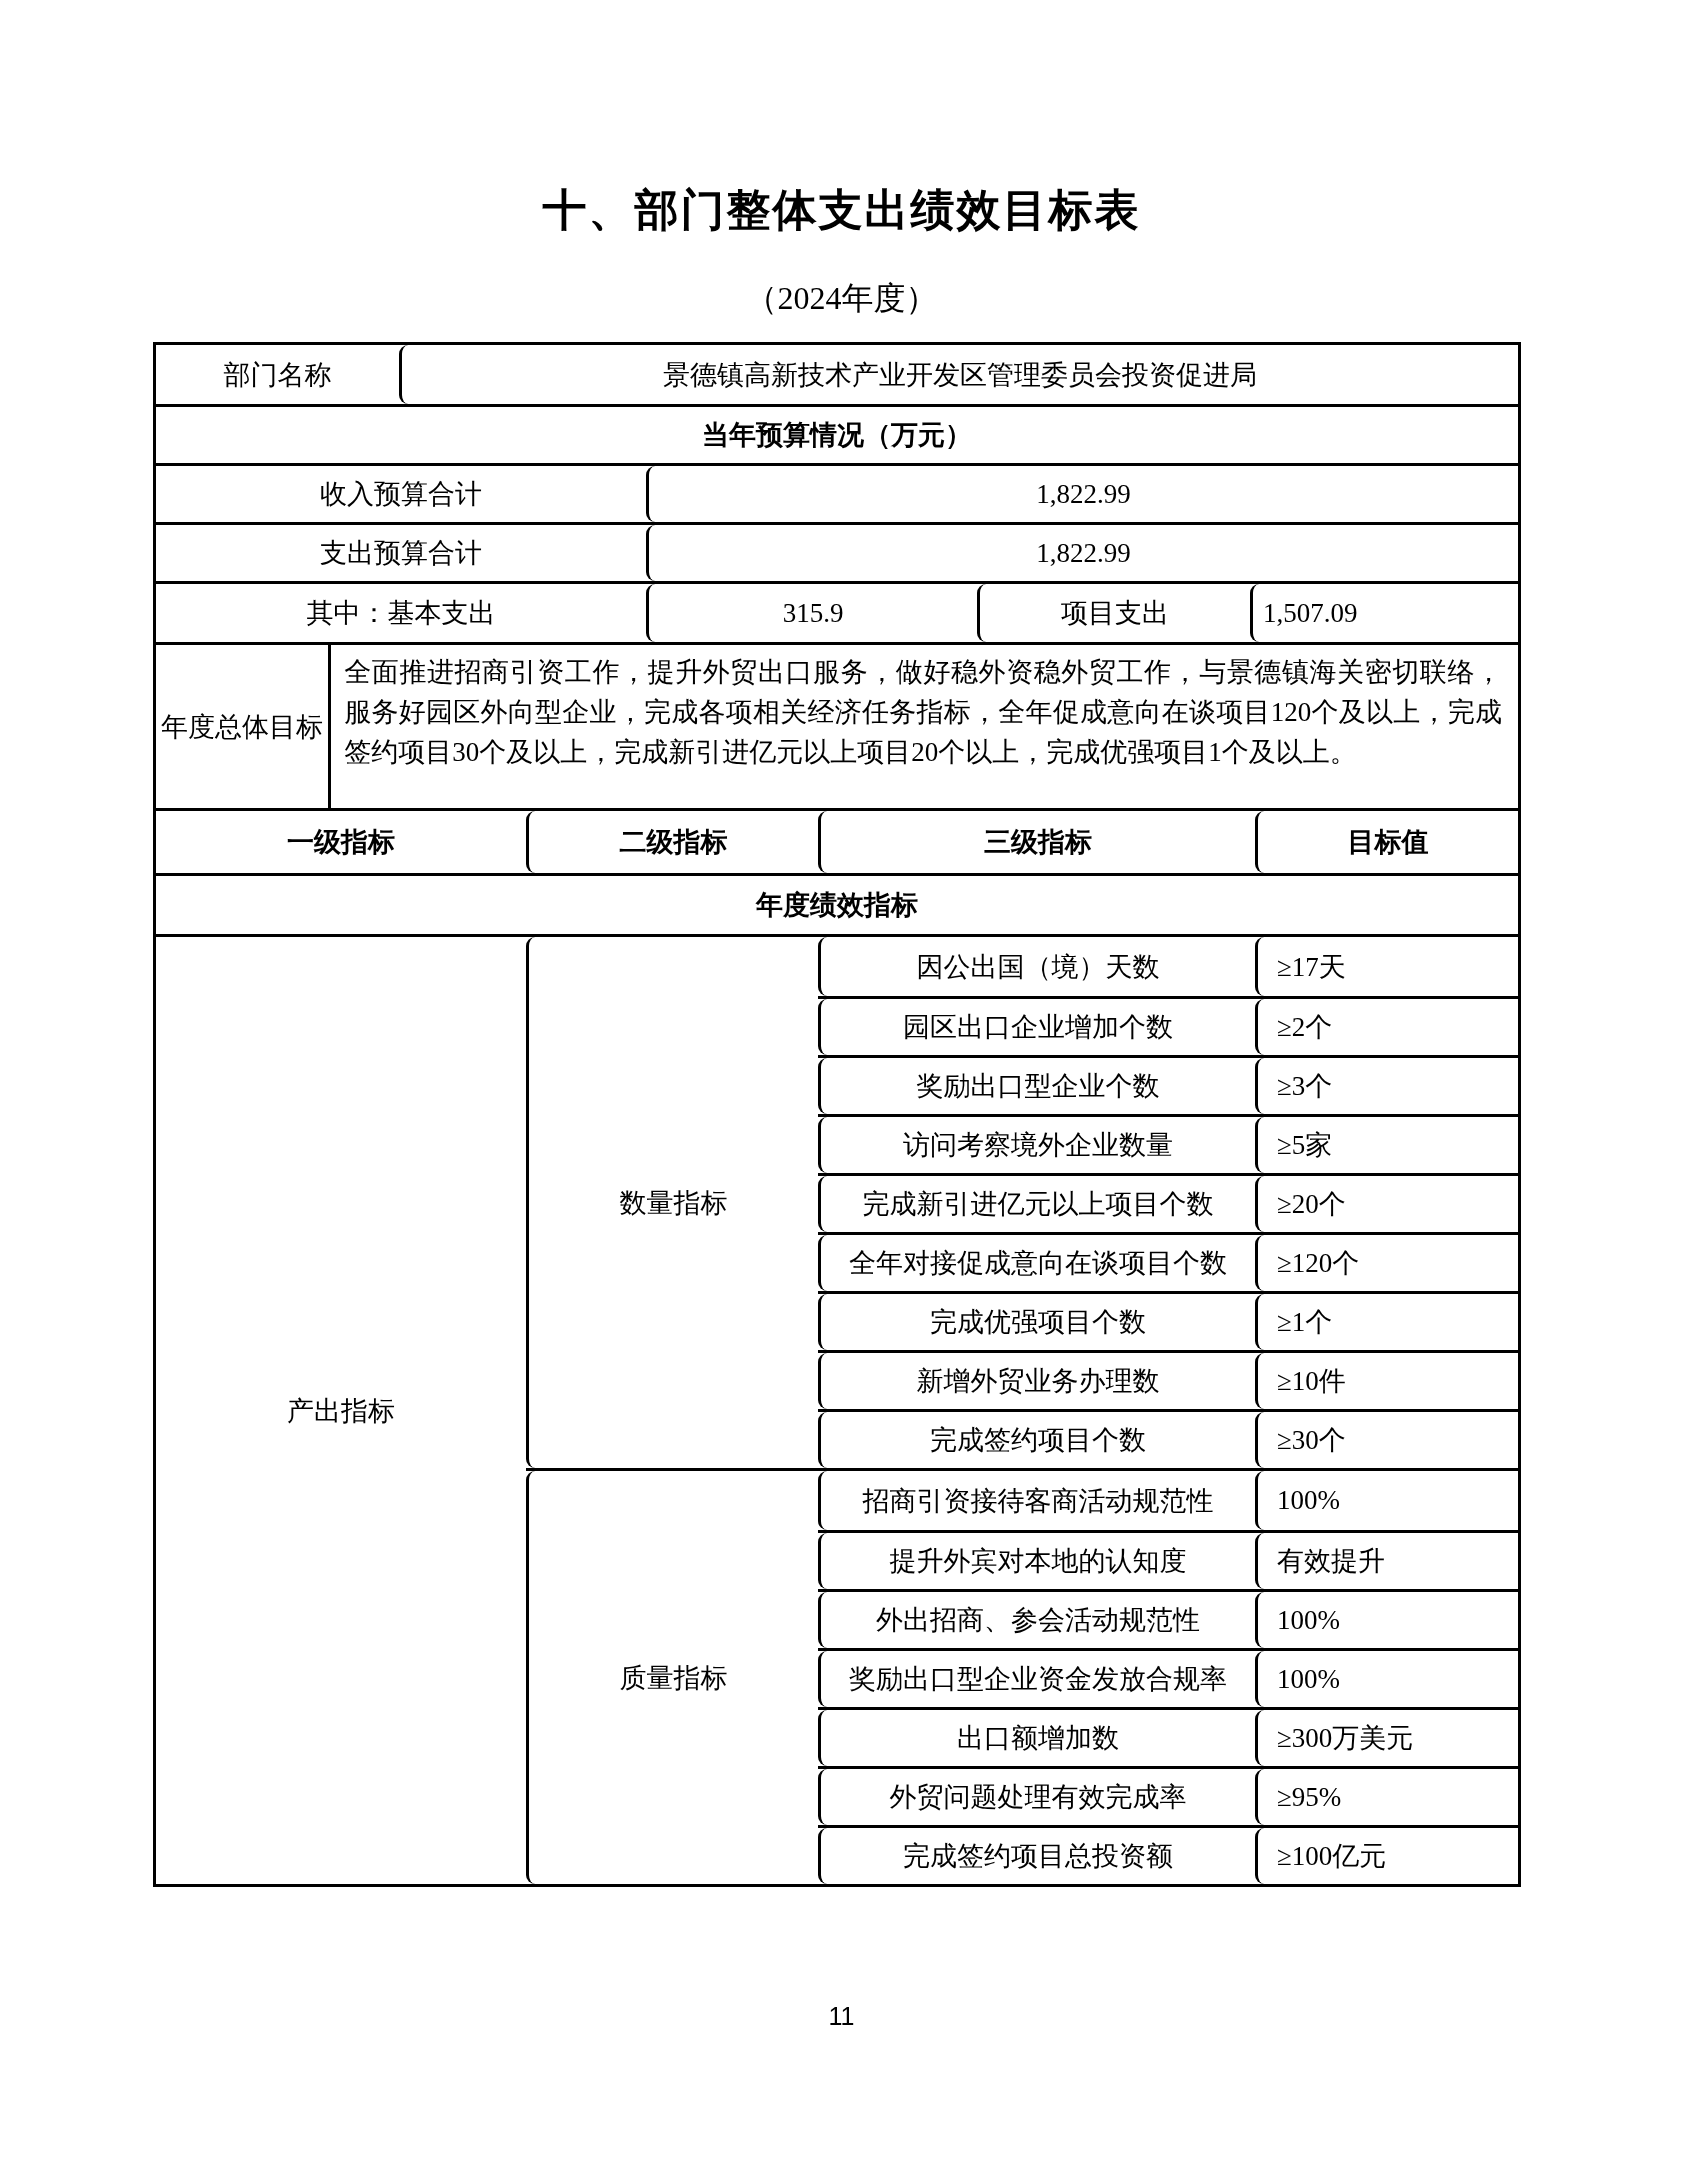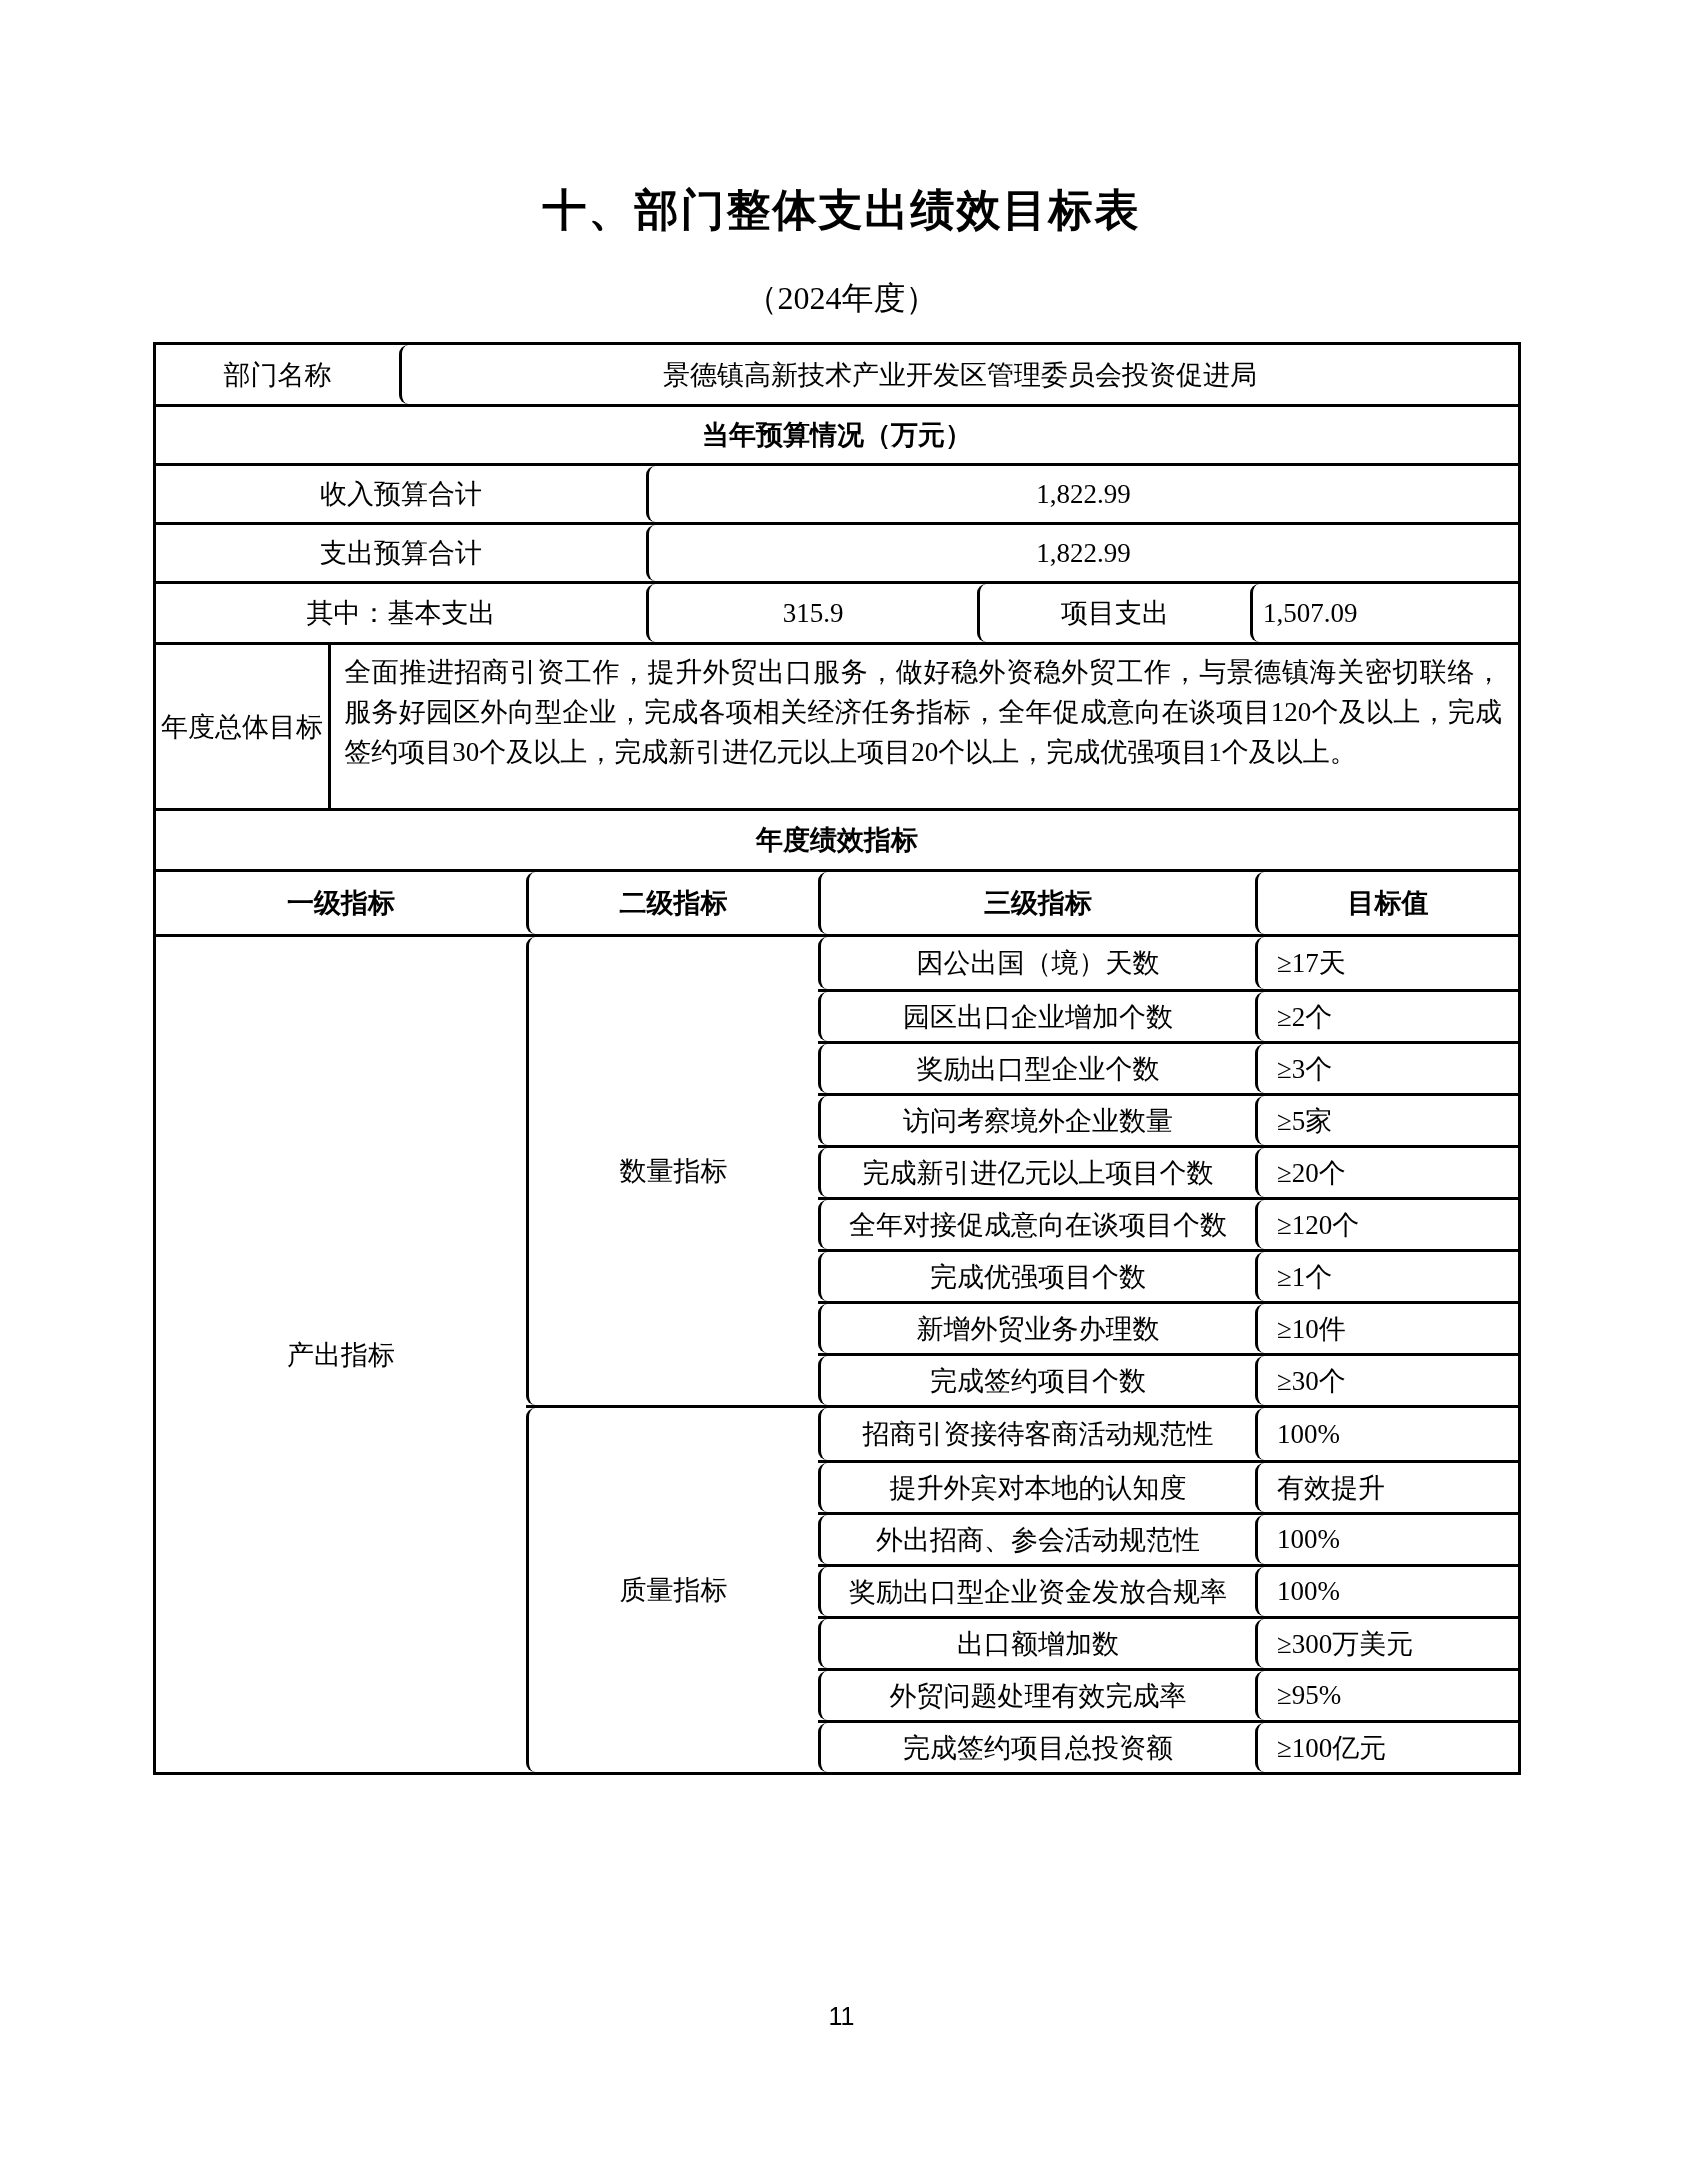--- a/index.html
+++ b/index.html
@@ -43,21 +43,21 @@
     padding:7px 16px 0 13px;text-align:justify;line-height:40px;font-size:27px;
   }
   
   .ind-section{display:flex;box-sizing:border-box;}
   .l1-cell{width:370px;}
   .ind-right{flex:1 1 auto;display:flex;flex-direction:column;min-width:0;}
   .ind-group{display:flex;box-sizing:border-box;align-items:stretch;}
   .ind-group.bt{border-top:3px solid #000;}
   .l2-cell{width:292px;}
   .l3-block{flex:1 1 auto;display:flex;flex-direction:column;min-width:0;}
-  .l3-row{display:flex;height:52px;box-sizing:border-box;}
+  .l3-row{display:flex;height:59px;box-sizing:border-box;}
   .l3-row.bt{border-top:3px solid #000;}
   .l3-cell{width:437px;}
   .target-cell{flex:1 1 auto;justify-content:flex-start;text-align:left;padding-left:19px;}
   .page-number{
     position:absolute;top:2002px;left:0;width:100%;text-align:center;
     font-family:"Liberation Sans","DejaVu Sans",sans-serif;font-size:25px;
   }
 </style>
 </head>
 <body>
@@ -94,29 +94,29 @@
       <div class="cell bl w334">315.9</div>
       <div class="cell bl w276">项目支出</div>
       <div class="cell bl grow left">1,507.09</div>
     </div>
 
     <div class="trow bt goal-row">
       <div class="cell w495">年度总体目标</div>
       <div class="goal-text">全面推进招商引资工作，提升外贸出口服务，做好稳外资稳外贸工作，与景德镇海关密切联络，服务好园区外向型企业，完成各项相关经济任务指标，全年促成意向在谈项目120个及以上，完成签约项目30个及以上，完成新引进亿元以上项目20个以上，完成优强项目1个及以上。</div>
     </div>
 
-    <div class="trow bt h62">
-      <div class="cell grow bold">年度绩效指标</div>
-    </div>
-
     <div class="trow bt h66">
       <div class="cell w374 bold">一级指标</div>
       <div class="cell bl w295 bold">二级指标</div>
       <div class="cell bl w441 bold">三级指标</div>
       <div class="cell bl grow bold">目标值</div>
+    </div>
+
+    <div class="trow bt h62">
+      <div class="cell grow bold">年度绩效指标</div>
     </div>
 
     <div class="trow bt ind-section">
       <div class="cell l1-cell">产出指标</div>
       <div class="ind-right">
           <div class="ind-group">
             <div class="cell l2-cell bl">数量指标</div>
             <div class="l3-block">
               <div class="l3-row">
                 <div class="cell l3-cell bl">因公出国（境）天数</div>

